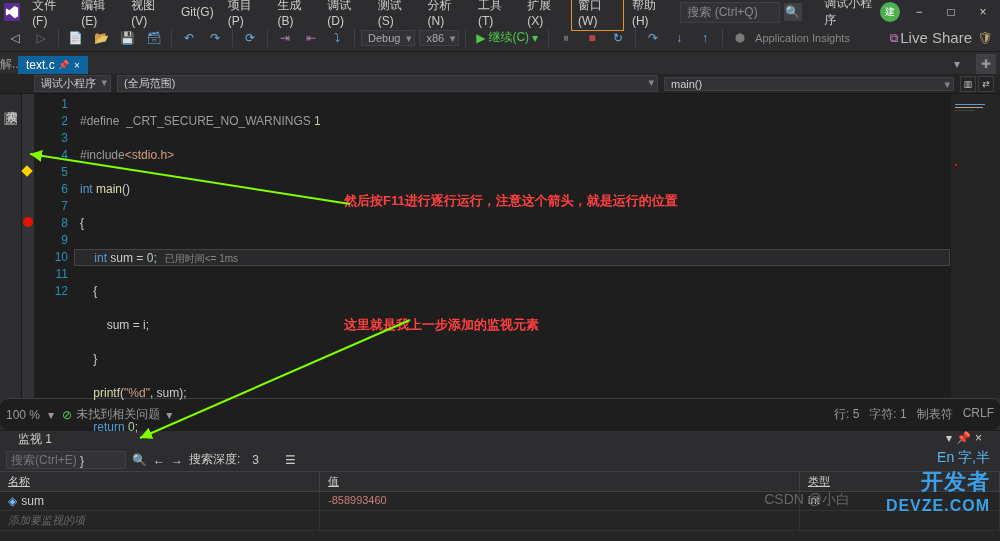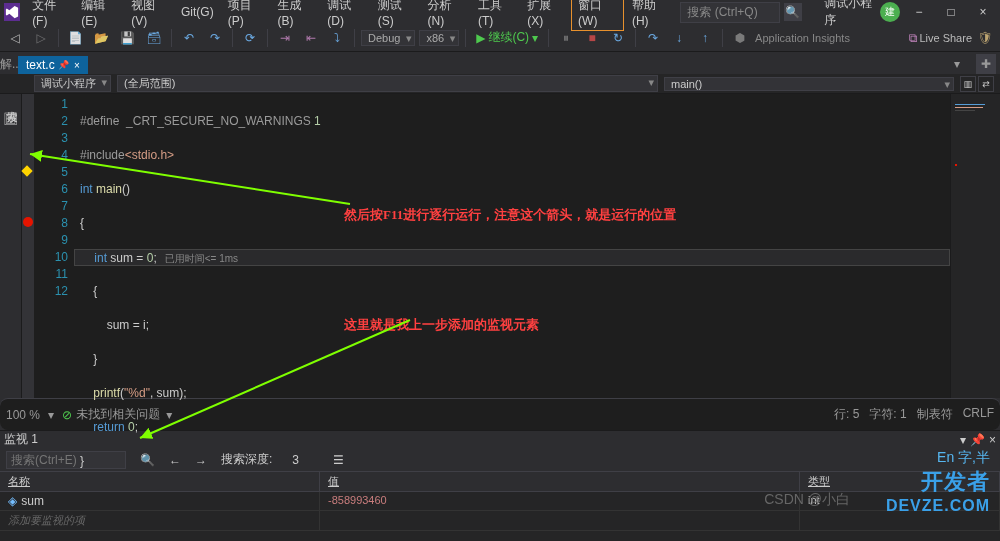--- a/index.html
+++ b/index.html
@@ -14,21 +14,21 @@
 .menubar .right{margin-left:auto;display:flex;align-items:center;gap:6px;}
 .menubar .avatar{width:20px;height:20px;border-radius:50%;background:#4caf50;display:flex;align-items:center;justify-content:center;color:#fff;font-size:10px;}
 .winbtn{width:26px;height:20px;display:flex;align-items:center;justify-content:center;color:#ccc;}
 .toolbar{height:28px;background:#2d2d30;border-bottom:1px solid #1b1b1c;display:flex;align-items:center;padding:0 4px;gap:4px;}
 .toolbar .tbtn{width:22px;height:22px;display:flex;align-items:center;justify-content:center;opacity:.85;}
 .toolbar .sep{width:1px;height:18px;background:#3f3f46;margin:0 2px;}
 .toolbar .combo{background:#333337;border:1px solid #3f3f46;padding:1px 14px 1px 6px;color:#aaa;font-size:11px;position:relative;}
 .toolbar .combo::after{content:"▾";position:absolute;right:3px;color:#888;}
 .toolbar .run{color:#4ec94e;display:flex;align-items:center;gap:3px;padding:2px 4px;}
 .toolbar .live{margin-left:auto;display:flex;align-items:center;gap:2px;}
-.toolbar .livelabel{color:#bbb;font-size:11px;}
+.toolbar .livelabel{color:#bbb;font-size:15px;}
 .tabstrip{height:22px;background:#2d2d30;display:flex;align-items:flex-end;}
 .tabstrip .toolwin{width:18px;height:20px;background:#2d2d30;color:#999;display:flex;align-items:center;}
 .tabstrip .tab{background:#0e639c;color:#fff;padding:2px 8px;display:flex;align-items:center;gap:4px;font-size:11px;}
 .tabstrip .tab .pin{font-size:9px;}
 .tabstrip .tab .close{font-size:10px;}
 .breadbar{height:20px;background:#252526;border-bottom:1px solid #1b1b1c;display:flex;align-items:center;padding:0 6px;gap:6px;}
 .breadbar .bc{background:#333337;border:1px solid #3f3f46;padding:0 14px 0 6px;color:#ccc;font-size:11px;position:relative;}
 .breadbar .bc.small{min-width:60px;}
 .breadbar .bc.wide{flex:1;}
 .breadbar .bc::after{content:"▾";position:absolute;right:3px;color:#888;}
@@ -52,23 +52,23 @@
 .num{color:#b5cea8;}
 .pp{color:#9b9b9b;}
 .fn{color:#dcdcaa;}
 .perf{color:#888;font-size:10px;margin-left:8px;}
 .annotation{position:absolute;color:#ff4040;font-size:13px;font-weight:bold;}
 .minimap{width:50px;background:#252526;border-left:1px solid #1b1b1c;position:relative;}
 .minimap .mmline{position:absolute;height:1px;background:#444;}
 .statusline{height:32px;background:#1e1e1e;border-top:1px solid #3f3f46;display:flex;align-items:center;padding:0 6px;font-size:11px;color:#999;border-radius:8px;}
 .statusline .right{margin-left:auto;display:flex;gap:10px;}
 .watchpanel{background:#252526;}
-.watchhdr{height:18px;background:#2d2d30;padding:0 4px;display:flex;align-items:center;border-top:1px solid #1b1b1c;font-size:11px;gap:19px;}
+.watchhdr{height:18px;background:#2d2d30;padding:0 18px;display:flex;border-top:1px solid #1b1b1c;font-size:11px;gap:19px;}
 .watchhdr .r{margin-left:auto;display:flex;gap:4px;}
-.watchtools{height:24px;background:#2d2d30;display:flex;align-items:center;padding:0 6px;gap:14px;border-bottom:1px solid #3f3f46;}
+.watchtools{height:24px;background:#2d2d30;display:flex;align-items:center;padding:0 6px;gap:6px;border-bottom:1px solid #3f3f46;}
 .watchtools input{background:#333337;border:1px solid #3f3f46;color:#ccc;padding:1px 4px;width:120px;}
 .watchtable{width:100%;}
 .watchtable .thead{display:flex;background:#2d2d30;border-bottom:1px solid #3f3f46;text-decoration:underline;}
 .watchtable .thead .th{padding:2px 8px;font-size:11px;color:#ccc;border-right:1px solid #3f3f46;}
 .watchtable .trow{display:flex;border-bottom:1px solid #333;}
 .watchtable .trow .td{padding:2px 8px;font-size:11px;border-right:1px solid #333;}
 .watchtable .c1{width:320px;}
 .watchtable .c2{width:480px;}
 .watchtable .c3{flex:1;}
 .watermark{position:absolute;right:10px;bottom:26px;text-align:right;pointer-events:none;}
@@ -203,21 +203,21 @@
 <div class="ln"><span class="pp">#include</span><span class="str">&lt;stdio.h&gt;</span></div>
 <div class="ln"><span class="kw">int</span> <span class="fn">main</span>()</div>
 <div class="ln">{</div>
 <div class="ln hl">    <span class="kw">int</span> sum = <span class="num">0</span>;<span class="perf">已用时间&lt;= 1ms</span></div>
 <div class="ln">    {</div>
 <div class="ln">        sum = i;</div>
 <div class="ln">    }</div>
 <div class="ln">    <span class="fn">printf</span>(<span class="str">"%d"</span>, sum);</div>
 <div class="ln">    <span class="kw">return</span> <span class="num">0</span>;</div>
 <div class="ln">}</div>
-      <div class="annotation" style="top:112px;left:270px;font-family:Liberation Serif, serif;">然后按F11进行逐行运行，注意这个箭头，就是运行的位置</div>
+      <div class="annotation" style="top:98px;left:270px;">然后按F11进行逐行运行，注意这个箭头，就是运行的位置</div>
       <div class="annotation" style="top:222px;left:270px;">这里就是我上一步添加的监视元素</div>
     </div>
   </div>
   <div class="minimap">
     <div class="mmline" style="top:10px;left:4px;width:30px;background:#569cd6"></div>
     <div class="mmline" style="top:13px;left:4px;width:28px;background:#d69d85"></div>
     <div class="mmline" style="top:16px;left:4px;width:20px"></div>
     <div class="mmline" style="top:70px;left:4px;width:2px;height:2px;background:#e51400"></div>
   </div>
 </div>

